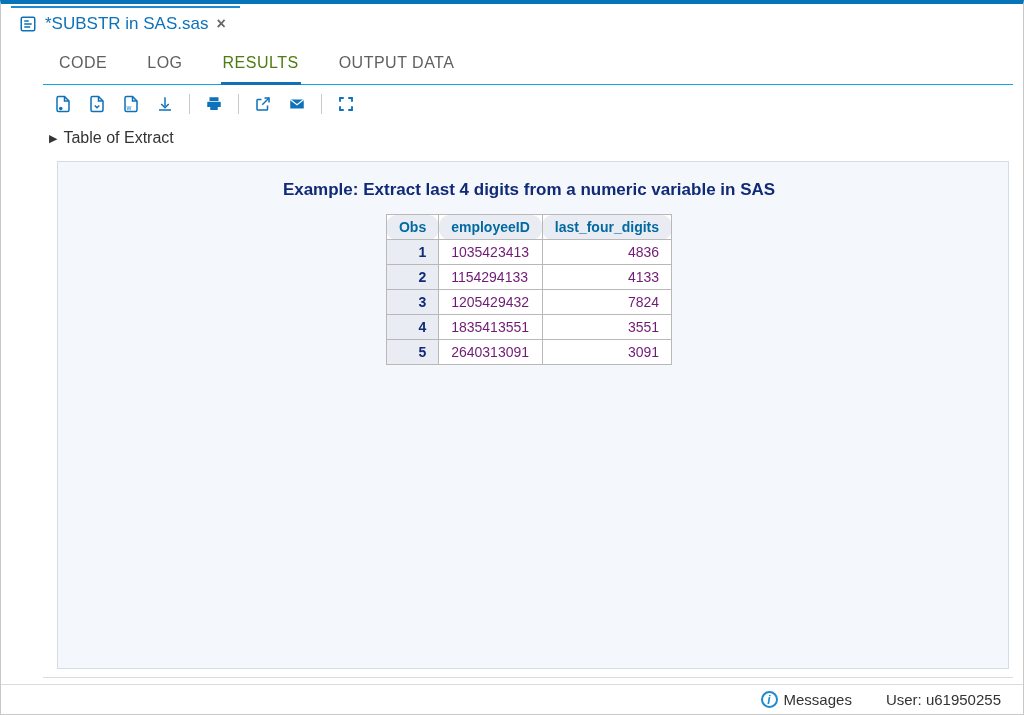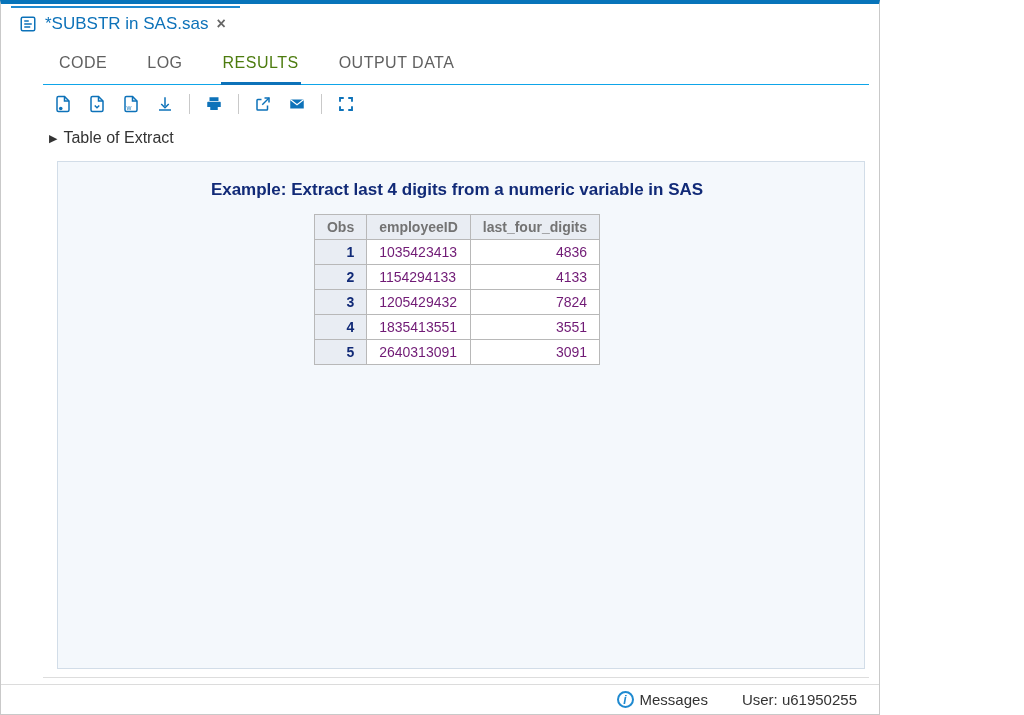--- a/index.html
+++ b/index.html
@@ -1,20 +1,20 @@
 <!DOCTYPE html>
 <html><head>
 <meta charset="utf-8">
 <style>
   * { box-sizing: border-box; margin: 0; padding: 0; }
   html, body { height: 100%; font-family: Arial, Helvetica, sans-serif; font-size: 14px; color: #333; }
   body { background: #fff; }
 
   .app-frame {
-    width: 880px;
+    width: 1024px;
     height: 715px;
     border: 1px solid #c9c9c9;
     border-top: 4px solid #0774ba;
     background: #fff;
     display: flex;
     flex-direction: column;
     overflow: hidden;
   }
 
   
@@ -133,23 +133,24 @@
     margin: 0 auto;
     background: #fff;
     font-size: 14px;
   }
   table.data th, table.data td {
     border: 1px solid #b8b8b8;
     padding: 4px 12px;
   }
   table.data th {
     background: #e9edf3;
-    color: #737373;
+    color: #0369a1;
     font-weight: bold;
     text-align: center;
+    border-radius: 11px;
   }
   table.data td {
     color: #701a75;
     text-align: right;
   }
   table.data td.obs {
     background: #e9edf3;
     color: #112a77;
     font-weight: bold;
     text-align: right;

